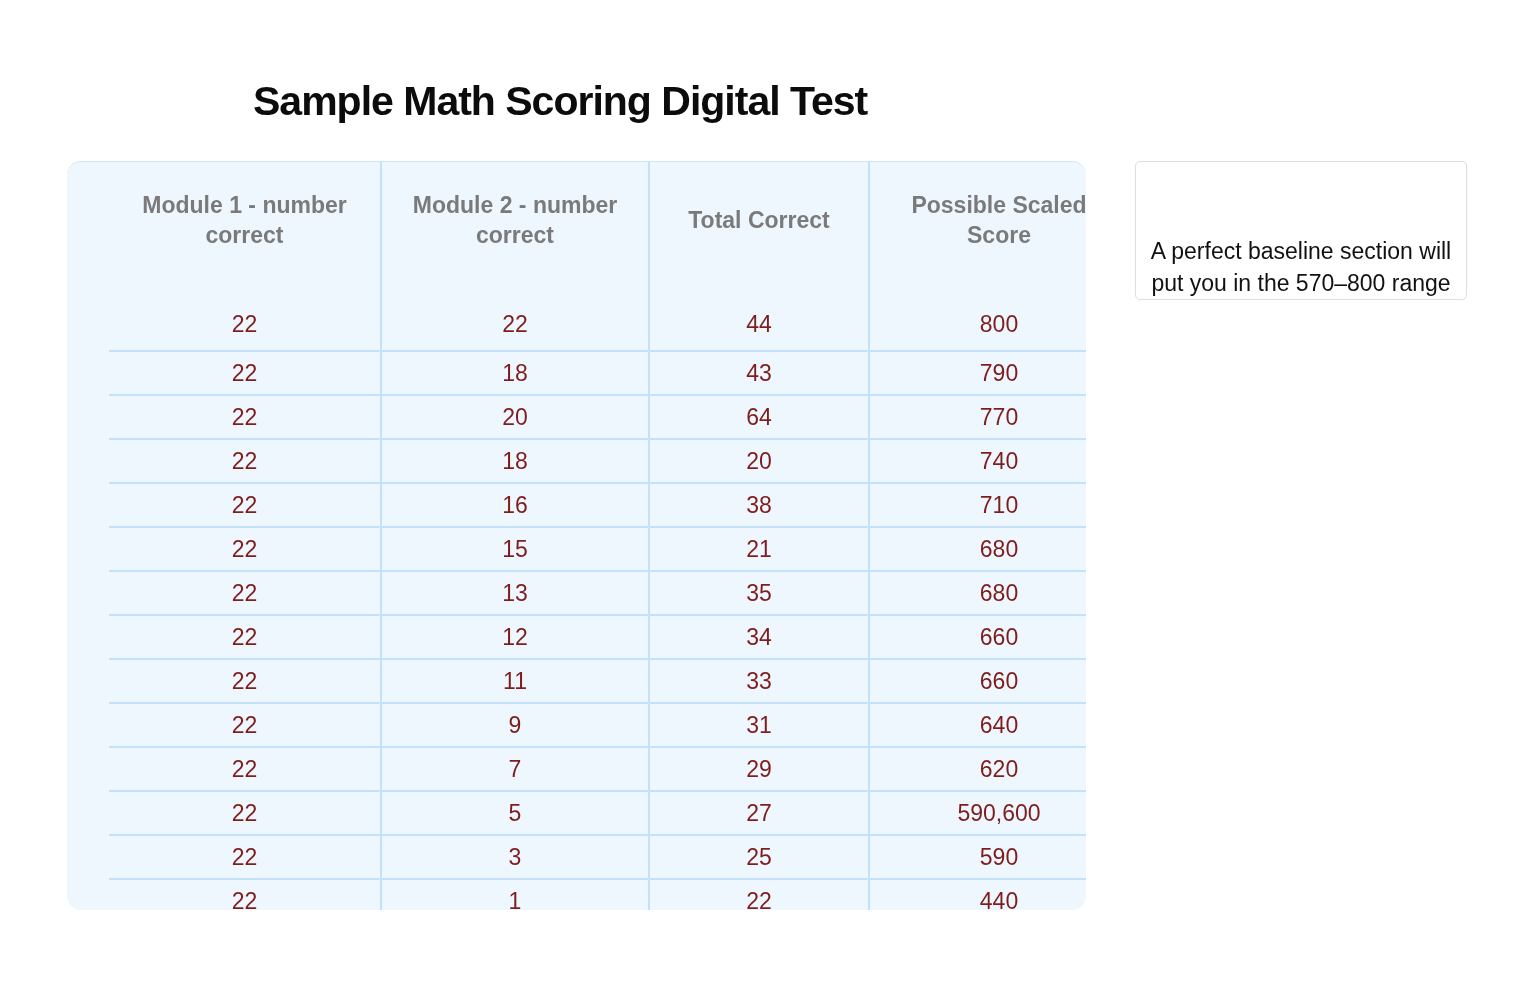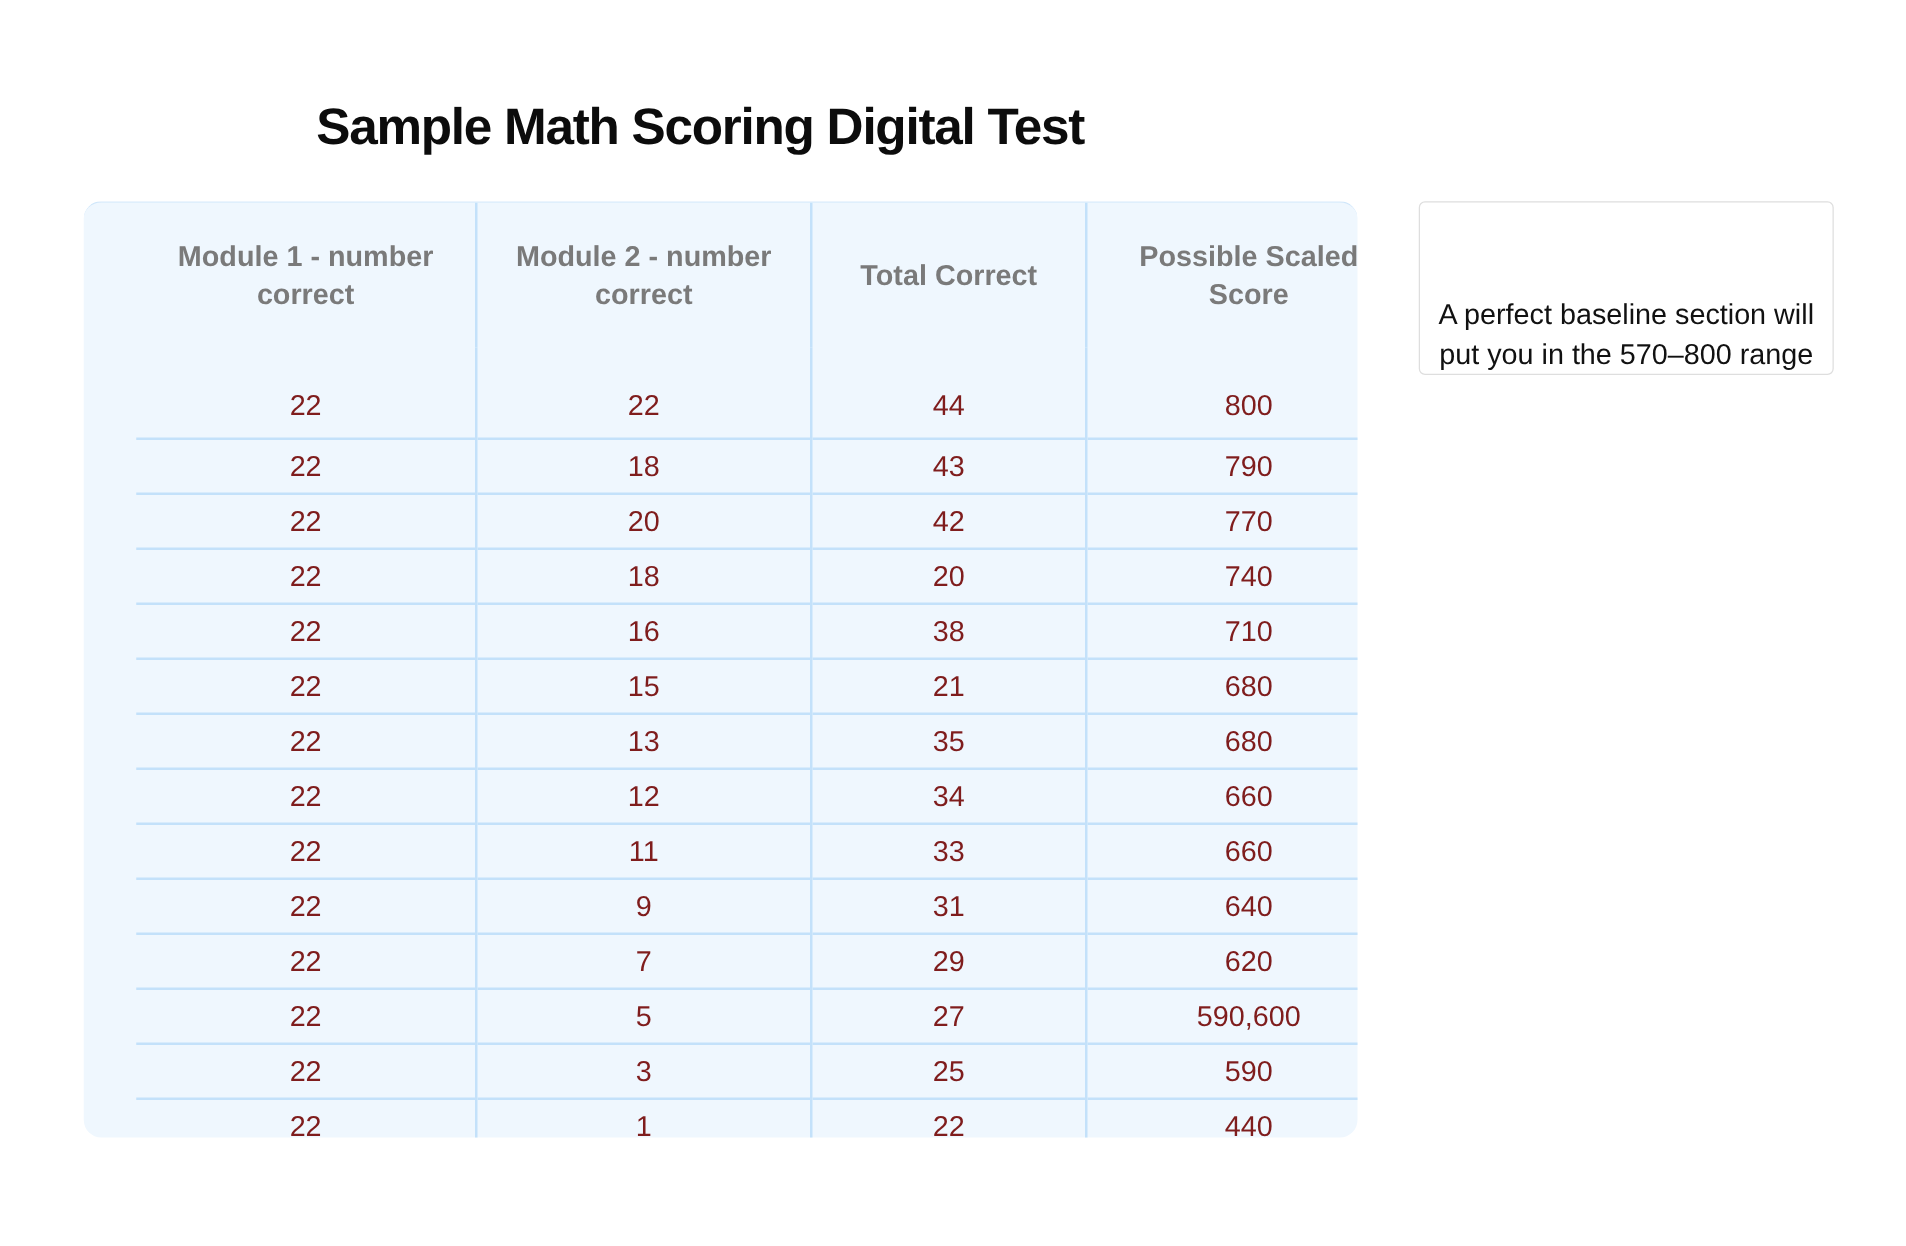--- a/index.html
+++ b/index.html
@@ -44,21 +44,21 @@
         </tr>
         <tr>
           <td>22</td>
           <td>18</td>
           <td>43</td>
           <td>790</td>
         </tr>
         <tr>
           <td>22</td>
           <td>20</td>
-          <td>42</td>
+          <td>64</td>
           <td>770</td>
         </tr>
         <tr>
           <td>22</td>
           <td>18</td>
           <td>20</td>
           <td>740</td>
         </tr>
         <tr>
           <td>22</td>

